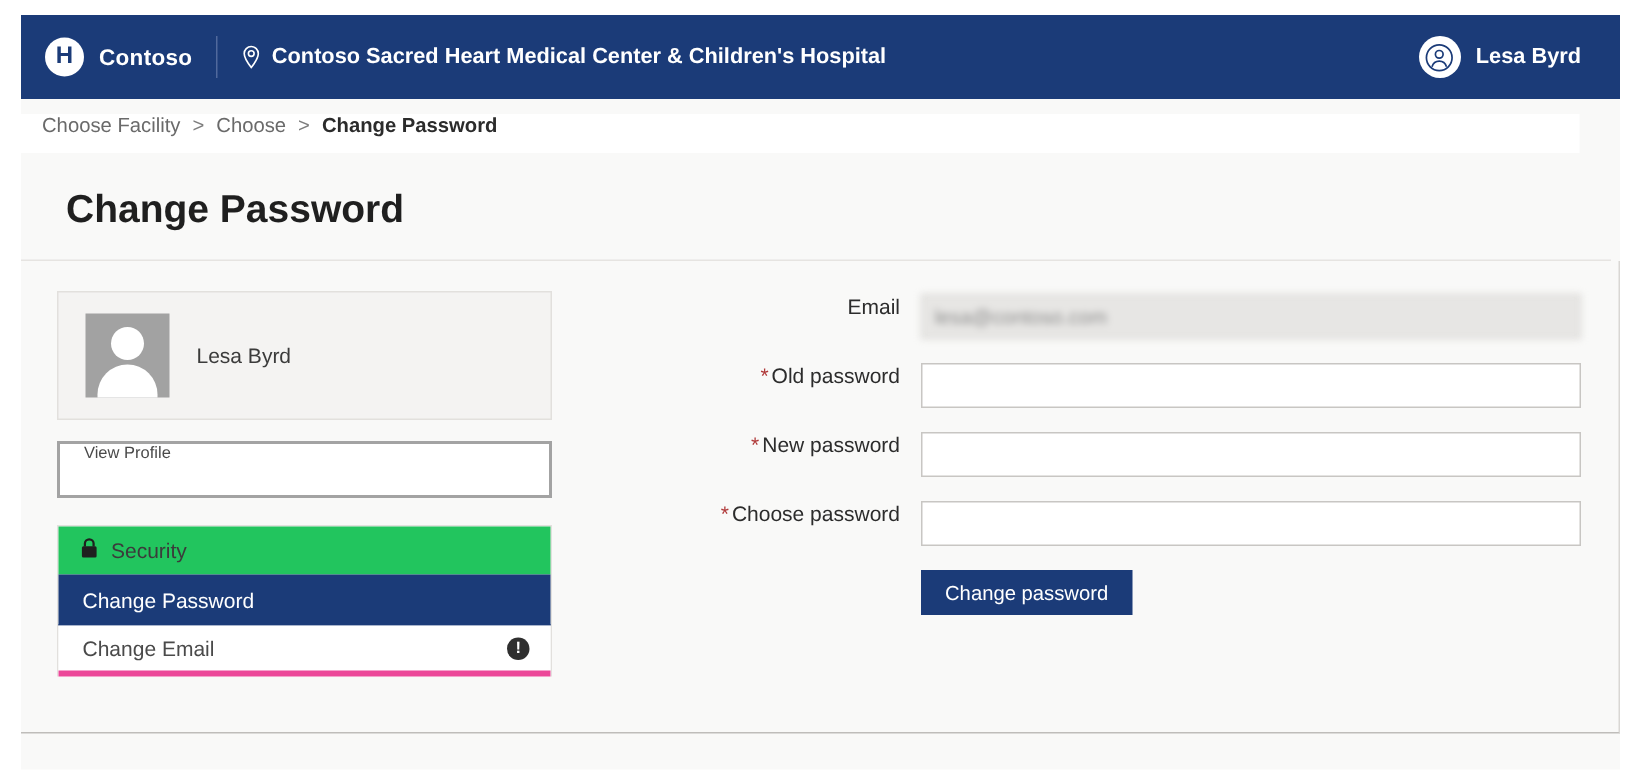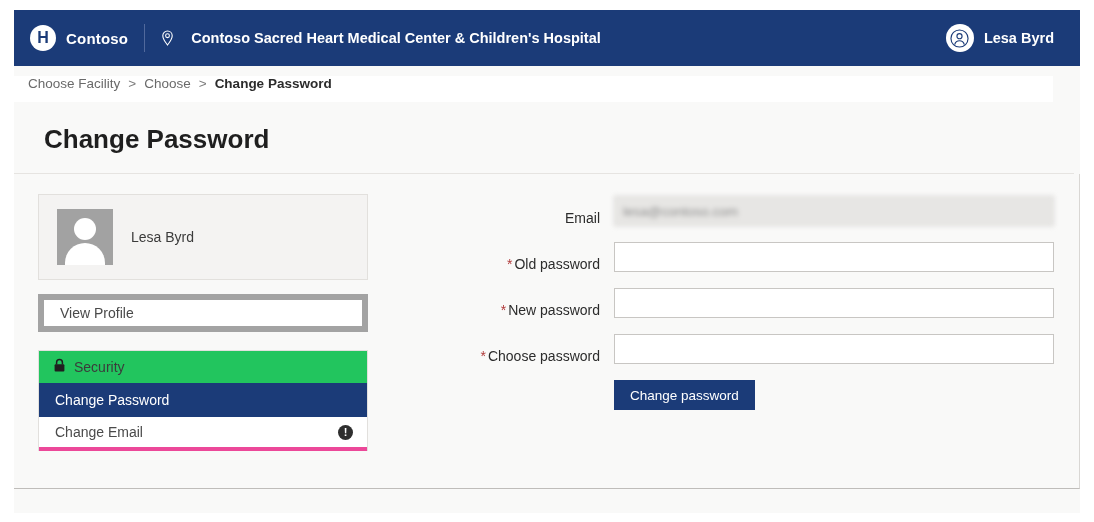--- a/index.html
+++ b/index.html
@@ -57,21 +57,21 @@
   }
   .vdivider {
     width: 1px;
     height: 28px;
     background: #51699c;
     margin: 0 16px;
   }
   .facility {
     display: flex;
     align-items: center;
-    gap: 17px;
+    gap: 7px;
     color: #ffffff;
     font-size: 14.5px;
     font-weight: bold;
   }
   .pin-icon svg { display: block; }
   .spacer { flex: 1 1 auto; }
   .user-area {
     display: flex;
     align-items: center;
     gap: 10px;
@@ -172,26 +172,25 @@
   }
   .profile-name {
     font-size: 14px;
     color: #3b3b3b;
   }
 
   .view-profile {
     margin-top: 14px;
     height: 38px;
     background: #ffffff;
-    border: 6px solid #a3a3a3;
-    display: flex;
-    align-items: center;
+    border: 2px solid #a3a3a3;
+    display: flex;
     padding-left: 16px;
     box-sizing: border-box;
-    font-size: 14px;
+    font-size: 11px;
     color: #4a4a4a;
   }
 
   .nav-group { margin-top: 18px; border: 1px solid #e2e0dd; border-bottom: none; }
   .nav-header {
     background: #22c55e;
     height: 32px;
     display: flex;
     align-items: center;
     gap: 8px;
@@ -230,21 +229,21 @@
     line-height: 1;
   }
 
   
   .form {
     margin-left: 106px;
     margin-top: 2px;
   }
   .form-row {
     display: flex;
-    align-items: flex-end;
+    align-items: flex-start;
     margin-bottom: 16px;
   }
   .form-label {
     width: 140px;
     text-align: right;
     padding-right: 14px;
     font-size: 14px;
     color: #2c2c2c;
     box-sizing: border-box;
   }

